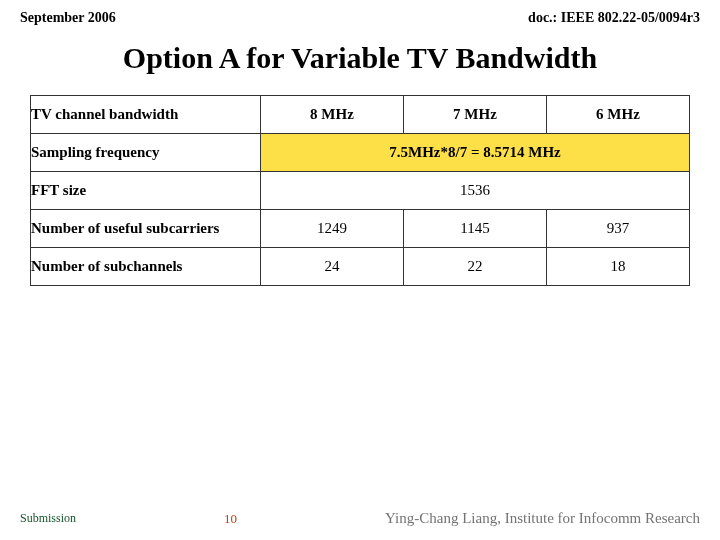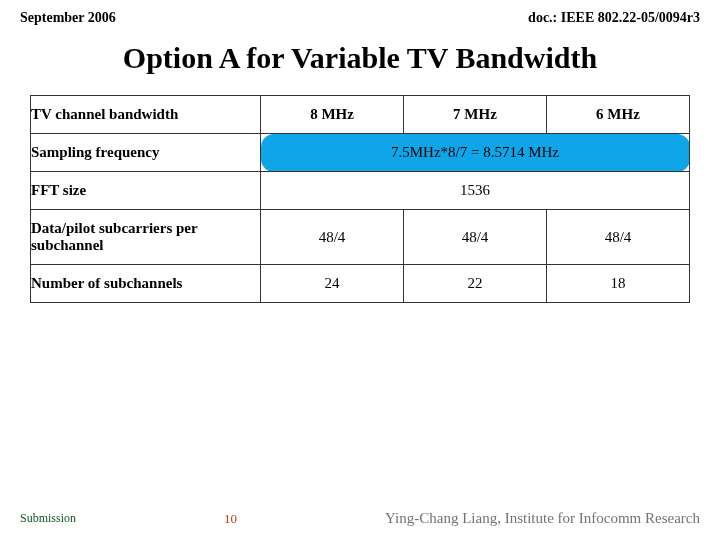--- a/index.html
+++ b/index.html
@@ -58,23 +58,22 @@
       font-weight: bold;
       width: 230px;
     }
 
     thead th {
       font-weight: bold;
       background: #ffffff;
     }
 
     .highlight-yellow {
-      background-color: #0ea5e9;
-      font-weight: normal;
-      border-radius: 13px;
+      background-color: #fde047;
+      font-weight: bold;
     }
 
     .footer {
       display: flex;
       justify-content: space-between;
       align-items: center;
       padding: 12px 20px 5px 20px;
       position: absolute;
       bottom: 8px;
       left: 0;
@@ -121,27 +120,27 @@
       <tr>
         <td class="col-label">Sampling frequency</td>
         <td colspan="3" class="highlight-yellow">7.5MHz*8/7 = 8.5714 MHz</td>
       </tr>
 
       <tr>
         <td class="col-label">FFT size</td>
         <td colspan="3">1536</td>
       </tr>
 
+      <tr>
+        <td class="col-label">Number of useful subcarriers</td>
+        <td>1249</td>
+        <td>1145</td>
+        <td>937</td>
+      </tr>
 
-      <tr>
-        <td class="col-label">Data/pilot subcarriers per subchannel</td>
-        <td>48/4</td>
-        <td>48/4</td>
-        <td>48/4</td>
-      </tr>
 
       <tr>
         <td class="col-label">Number of subchannels</td>
         <td>24</td>
         <td>22</td>
         <td>18</td>
       </tr>
     </tbody>
   </table>
 </div>

